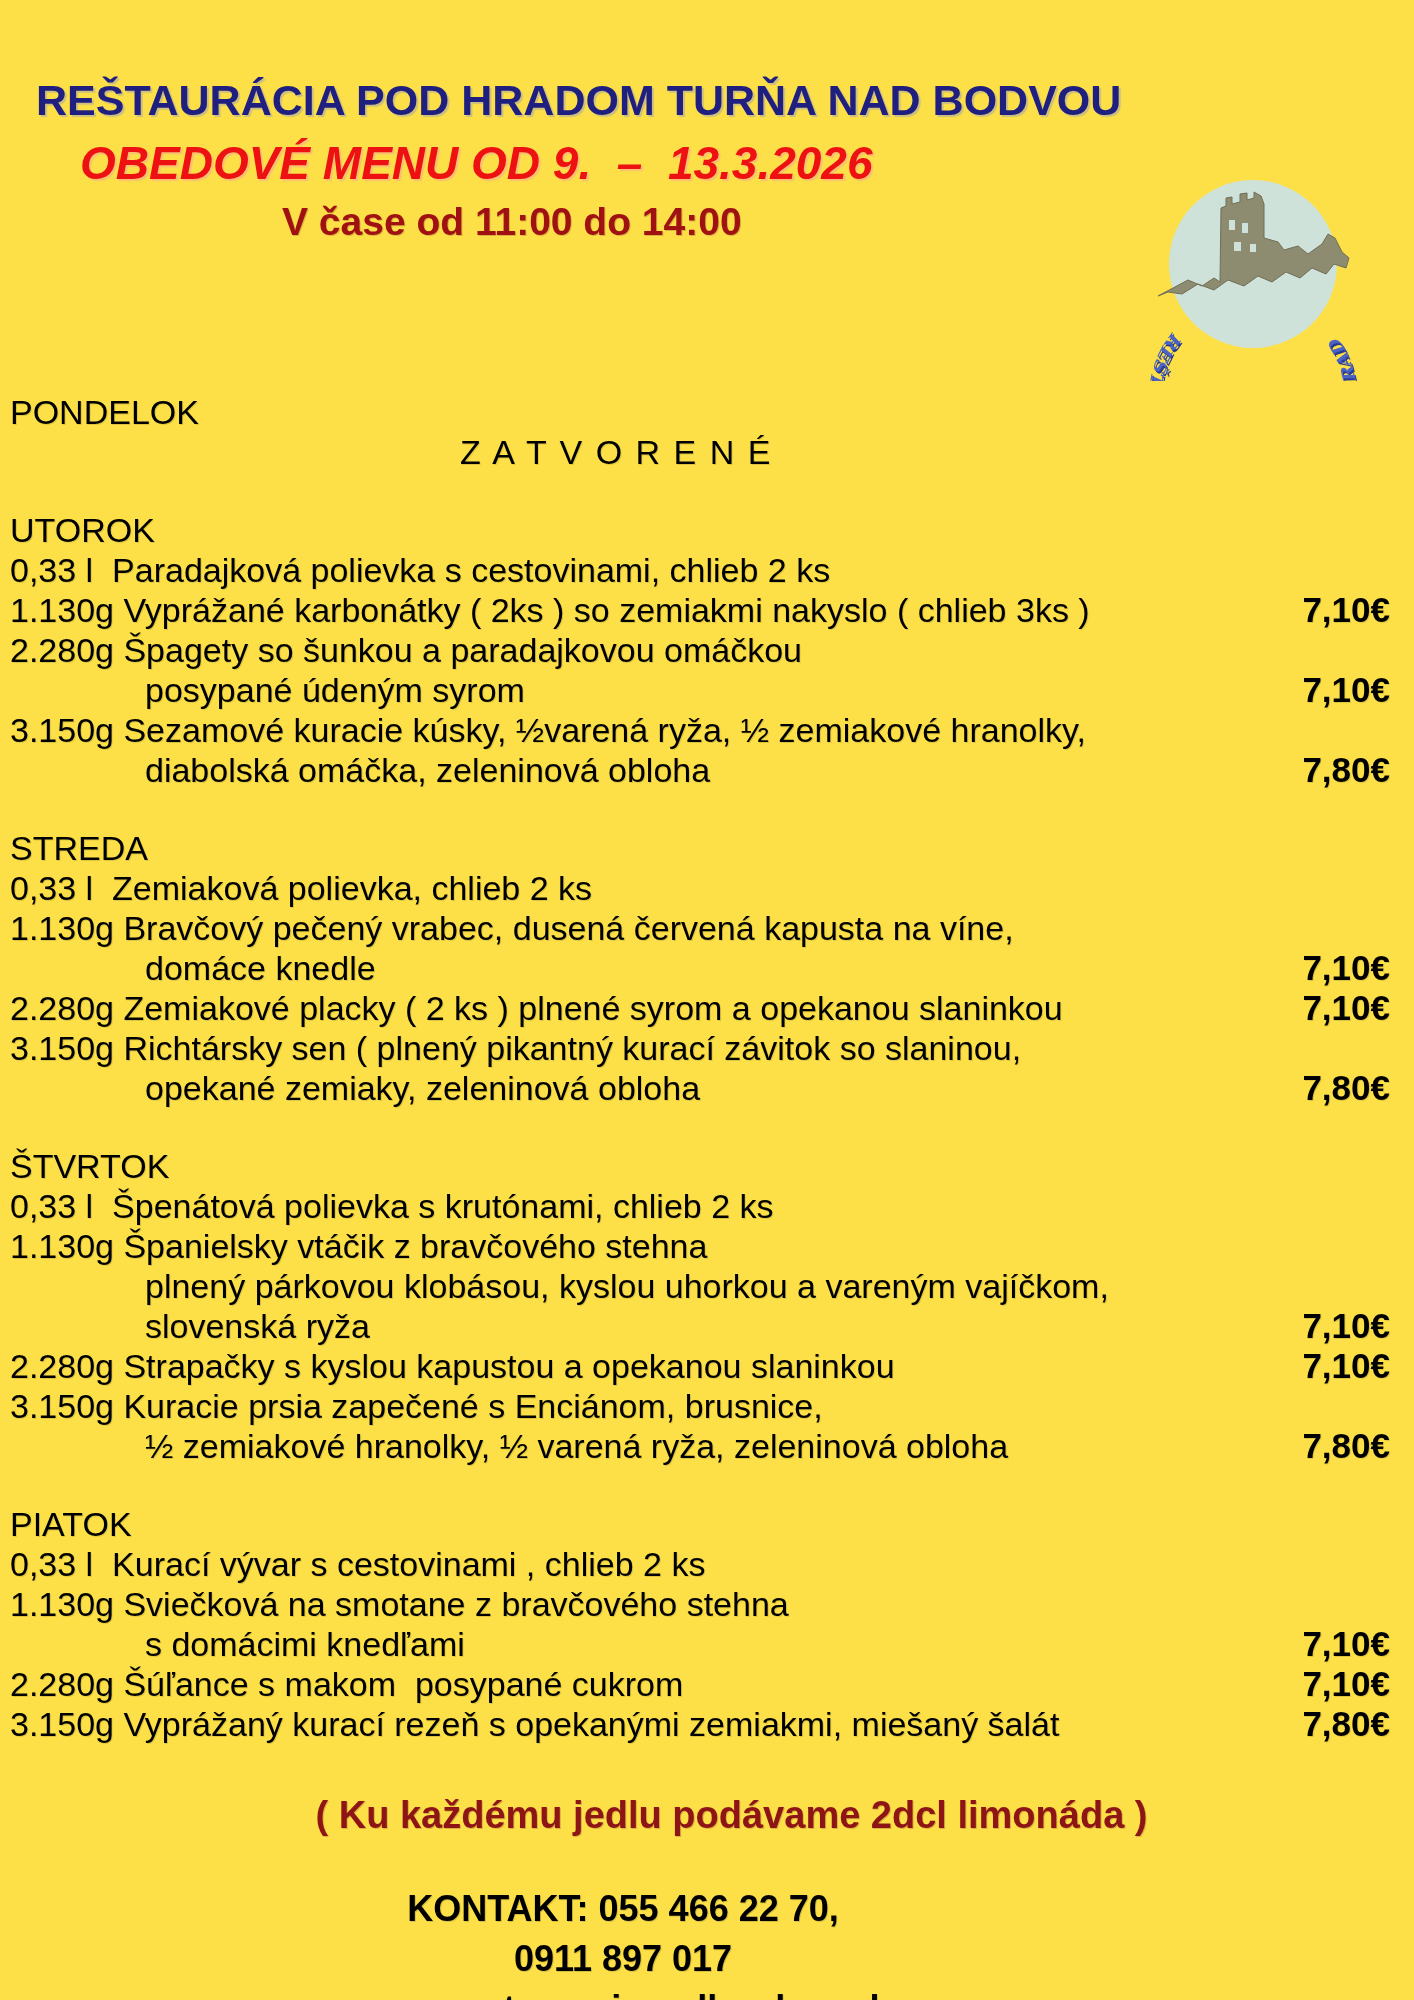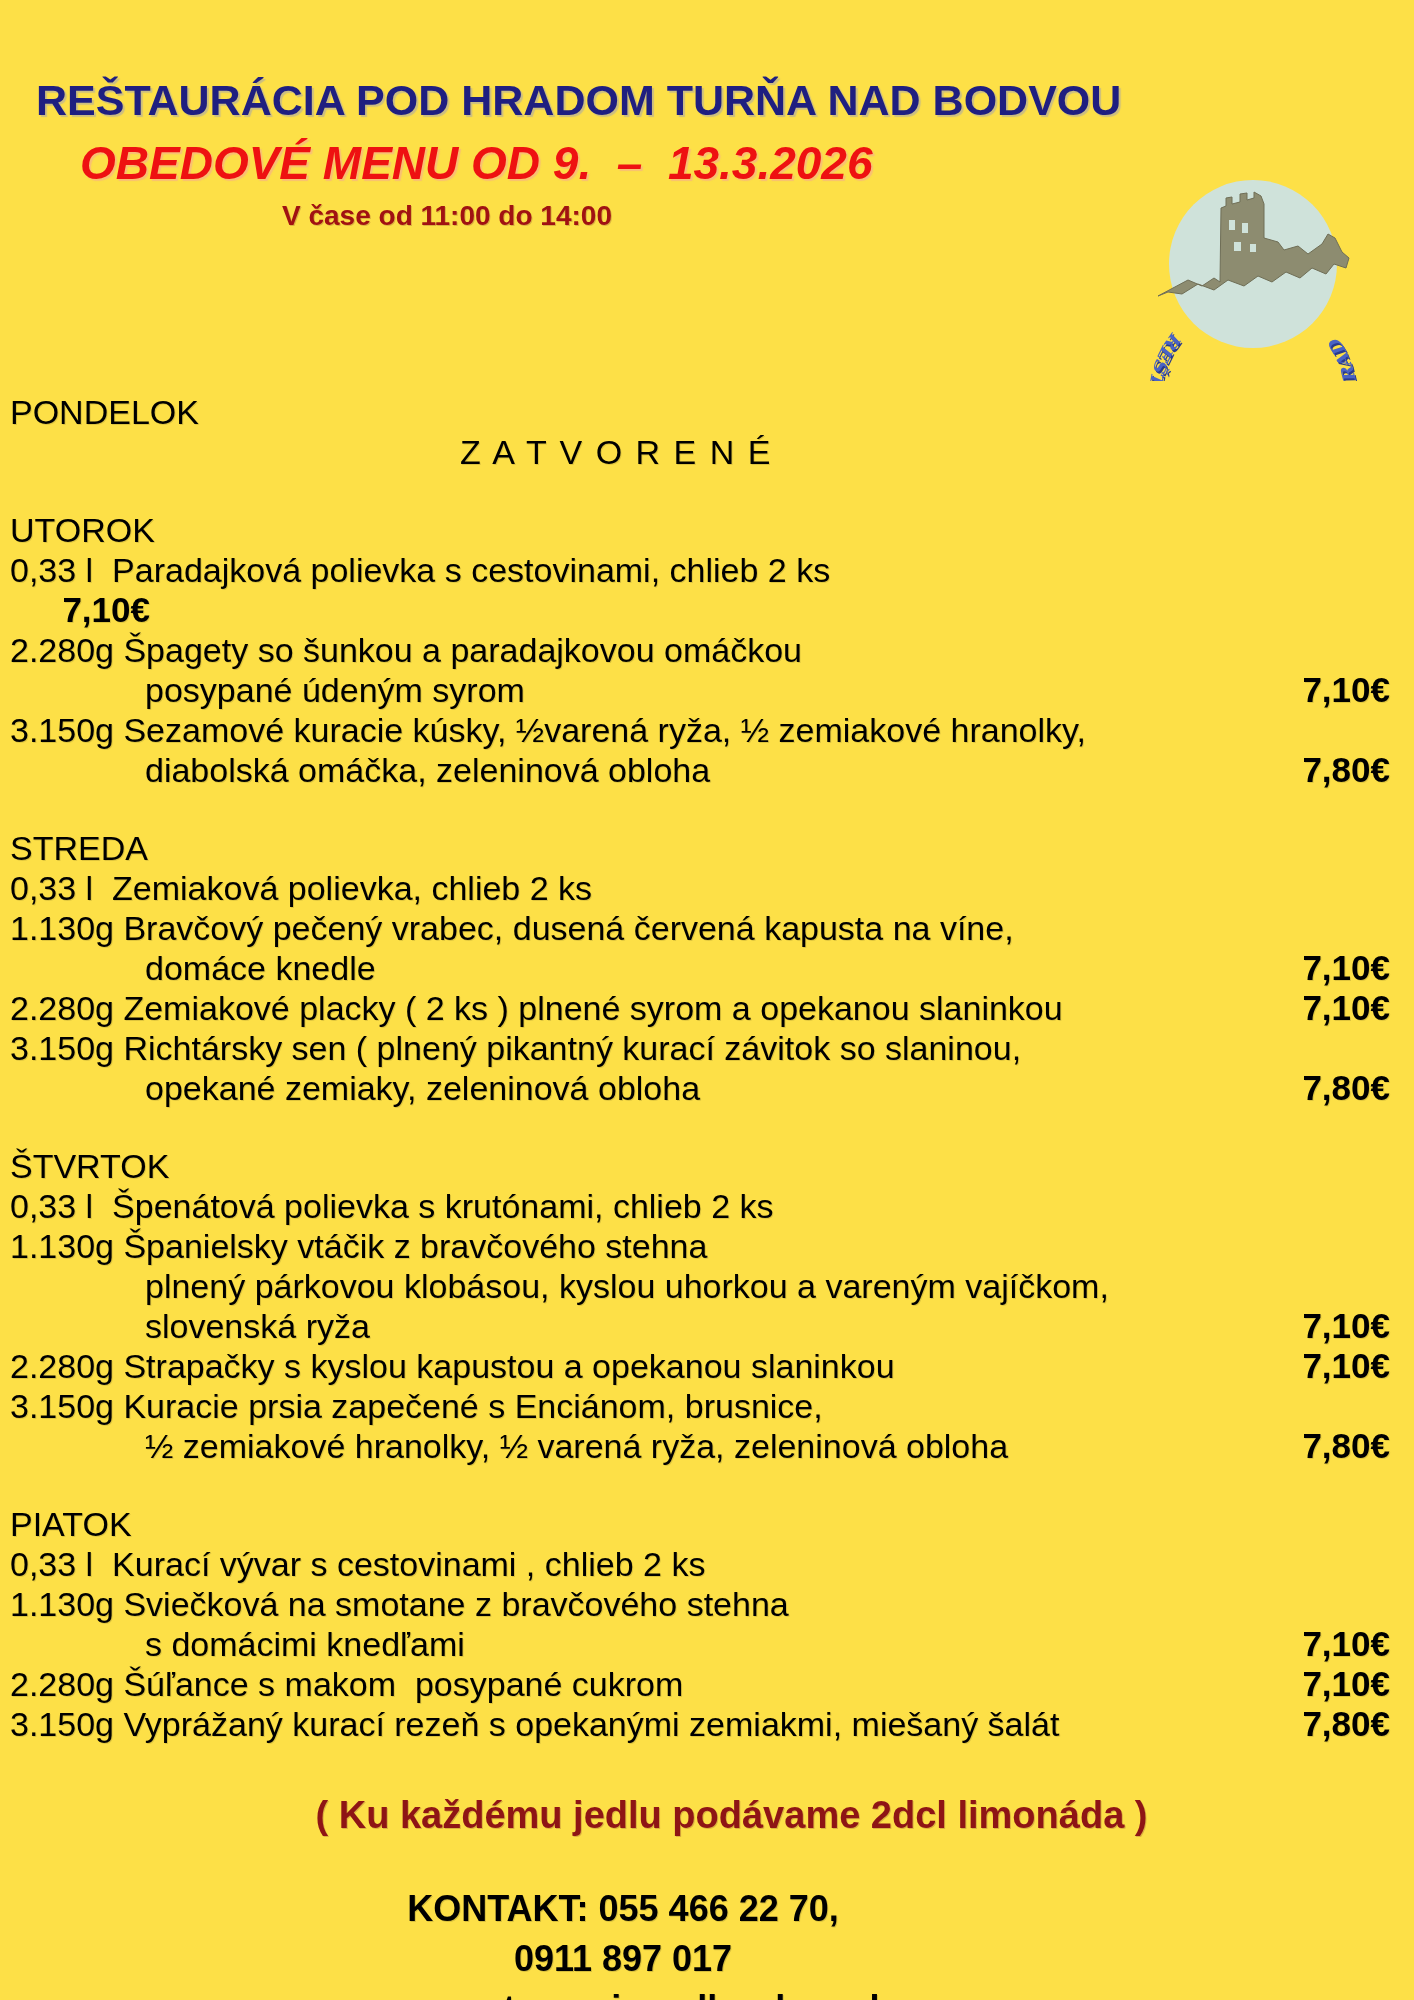--- a/index.html
+++ b/index.html
@@ -2,21 +2,21 @@
 <html><head>
 <meta charset="utf-8">
 <style>
   html,body{margin:0;padding:0;background:#fff;}
   .page{position:relative;width:1414px;height:2000px;background:#fde047;overflow:hidden;
         font-family:"Liberation Sans",sans-serif;color:#000;}
   .title{position:absolute;left:36px;top:76px;font-size:43px;font-weight:bold;color:#1f1f80;
          white-space:pre;text-shadow:2px 2px 1px rgba(130,140,215,.40);}
   .subtitle{position:absolute;left:64px;top:136px;font-size:46px;font-weight:bold;font-style:italic;
             color:#ee1111;white-space:pre;text-shadow:2px 2px 1px rgba(245,160,160,.50);margin-left:16px;}
-  .time{position:absolute;left:282px;top:200px;font-size:28px;font-weight:bold;color:#a01212;
+  .time{position:absolute;left:282px;top:200px;font-size:39px;font-weight:bold;color:#a01212;
         text-shadow:1px 1px 0 rgba(120,40,40,.25);}
   .logo{position:absolute;left:1128px;top:146px;width:250px;height:235px;}
   .menu{position:absolute;left:10px;top:392px;width:1380px;font-size:34px;line-height:40px;
         text-shadow:1px 1px 0 rgba(0,0,0,.12);}
   .day{margin-bottom:38px;}
   .day-name{white-space:pre;}
   .closed{margin-left:450px;letter-spacing:2px;white-space:pre;}
   .row{display:flex;align-items:baseline;white-space:pre;}
   .t{flex:1 1 auto;}
   .t.ind{padding-left:135px;}
@@ -70,20 +70,21 @@
       <div class="day-name">PONDELOK</div>
       <div class="closed">Z A T V O R E N É</div>
     </section>
 
     <section class="day">
       <div class="day-name">UTOROK</div>
       <div class="row">
         <span class="t">0,33 l  Paradajková polievka s cestovinami, chlieb 2 ks</span>
       </div>
       <div class="row">
+        <span class="t">1.130g Vyprážané karbonátky ( 2ks ) so zemiakmi nakyslo ( chlieb 3ks )</span>
         <span class="price">7,10€</span>
       </div>
       <div class="row">
         <span class="t">2.280g Špagety so šunkou a paradajkovou omáčkou</span>
       </div>
       <div class="row">
         <span class="t ind">posypané údeným syrom</span>
         <span class="price">7,10€</span>
       </div>
       <div class="row">

